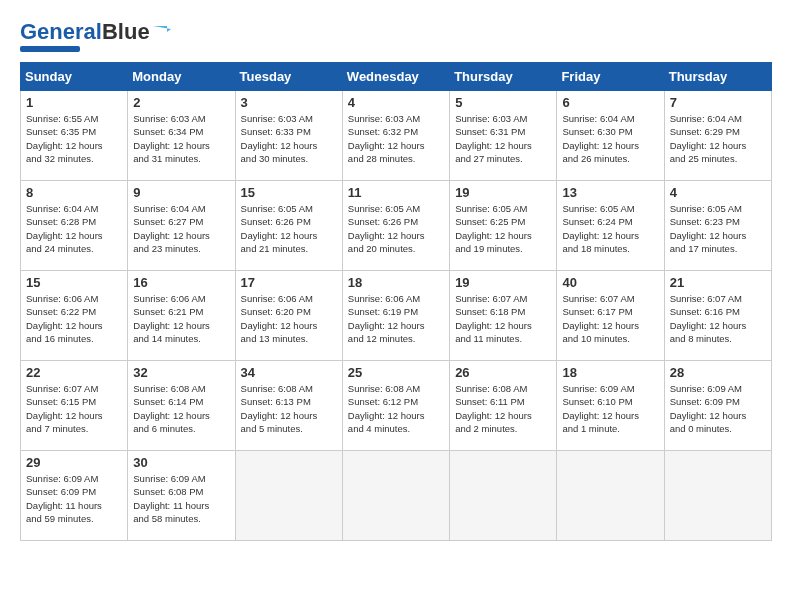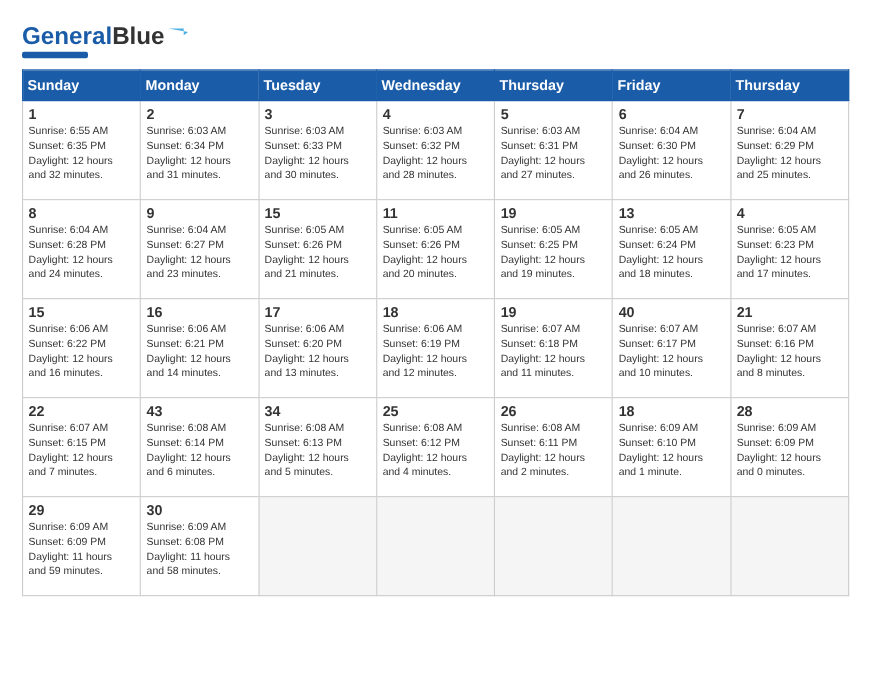--- a/index.html
+++ b/index.html
@@ -282,21 +282,21 @@
       </tr>
       <tr class="week-row">
         <td>
           <span class="day-num">22</span>
           <div class="day-info" style="white-space: pre-line;">Sunrise: 6:07 AM
 Sunset: 6:15 PM
 Daylight: 12 hours
 and 7 minutes.</div>
         </td>
         <td>
-          <span class="day-num">43</span>
+          <span class="day-num">32</span>
           <div class="day-info" style="white-space: pre-line;">Sunrise: 6:08 AM
 Sunset: 6:14 PM
 Daylight: 12 hours
 and 6 minutes.</div>
         </td>
         <td>
           <span class="day-num">34</span>
           <div class="day-info" style="white-space: pre-line;">Sunrise: 6:08 AM
 Sunset: 6:13 PM
 Daylight: 12 hours

